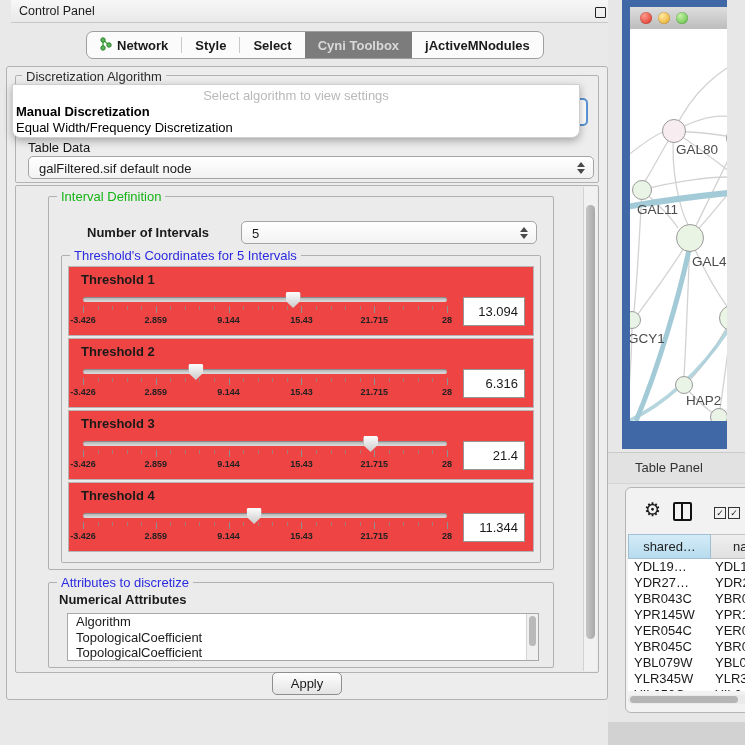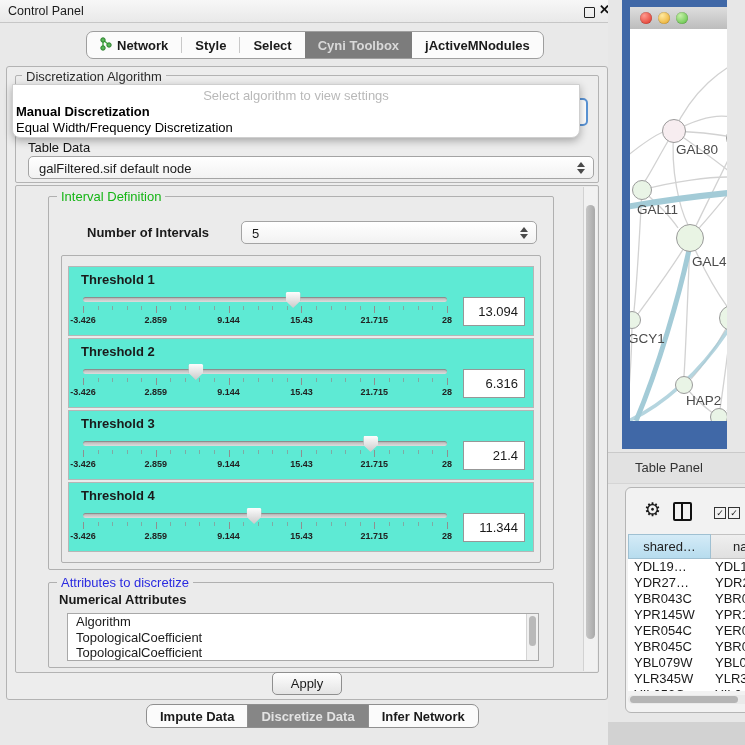--- a/index.html
+++ b/index.html
@@ -1,19 +1,19 @@
 <!DOCTYPE html>
 <html><head>
 <meta charset="utf-8">
 <style>
   html,body{margin:0;padding:0;background:#e9e9e9;}
   #app{position:relative;width:745px;height:745px;overflow:hidden;
        font-family:"Liberation Sans",sans-serif;color:#1a1a1a;background:#e9e9e9;}
   
-  #cp-titlebar{position:absolute;left:0;top:0;width:612px;height:22px;
+  #cp-titlebar{position:absolute;left:11px;top:0;width:612px;height:22px;
     background:linear-gradient(#f7f7f7,#e9e9e9);border-bottom:1px solid #c6c6c6;}
   #cp-title{position:absolute;left:8px;top:4px;font-size:12.5px;color:#1c1c1c;}
   #cp-float{position:absolute;left:584px;top:7px;width:9px;height:9px;border:1.5px solid #222;border-radius:1px;}
   #cp-close{position:absolute;left:599px;top:2px;font-size:13px;font-weight:900;color:#111;}
   
   #tabbar{position:absolute;left:86px;top:31px;height:26px;display:flex;align-items:stretch;
     background:#fbfbfb;border:1px solid #9e9e9e;border-radius:7px;overflow:hidden;}
   .tab{display:flex;align-items:center;gap:5px;padding:0 13px;font-size:13px;font-weight:600;color:#1a1a1a;}
   .tab.selected{background:#7c7c7c;color:#d9d9d9;}
   .tabsep{width:1px;background:#c9c9c9;margin:5px 0;}
@@ -47,21 +47,21 @@
   .fieldset{position:absolute;border:1px solid #b0b0b0;border-radius:2px;}
   .legend{position:absolute;left:8px;top:-8px;background:#ebebeb;padding:0 4px;font-size:13px;white-space:nowrap;}
   .legend.green{color:#15b515;}
   .legend.blue{color:#2a2ae0;}
   #interval-fs{left:32px;top:10px;width:504px;height:372px;}
   #numrow{position:absolute;left:38px;top:24px;display:flex;align-items:center;gap:20px;}
   #num-label{font-size:13px;font-weight:bold;margin-right:12px;}
   #num-combo{position:relative;width:296px;height:23px;background:linear-gradient(#ffffff,#f2f2f2);
     border:1px solid #a4a4a4;border-radius:5px;font-size:13px;line-height:23px;padding-left:10px;box-sizing:border-box;}
   #thresh-fs{left:12px;top:58px;width:478px;height:306px;}
-  .threshold{position:relative;margin:0 6px 2px 6px;height:68px;background:#5eead4;border:1px solid #b6b6b6;}
+  .threshold{position:relative;margin:0 6px 2px 6px;height:68px;background:#ef4444;border:1px solid #b6b6b6;}
   .threshold:first-of-type{margin-top:10px;}
   .th-label{position:absolute;left:12px;top:5px;font-size:13px;font-weight:bold;}
   .th-row{position:absolute;left:14px;right:8px;top:24px;display:flex;align-items:center;}
   .slider{position:relative;flex:1;height:40px;margin-right:16px;}
   .track{position:absolute;left:0;right:0;top:6px;height:5px;border-radius:3px;
     background:linear-gradient(#b2b2b2,#dcdcdc);box-shadow:inset 0 1px 1px rgba(0,0,0,.25);}
   .thumb{position:absolute;top:1px;width:15px;height:16px;transform:translateX(-50%);
     background:linear-gradient(#fdfdfd,#cacaca);filter:drop-shadow(0 0 1px #777);
     clip-path:polygon(8% 0,92% 0,100% 10%,100% 55%,50% 100%,0 55%,0 10%);}
   .ticks{position:absolute;left:0;right:0;top:15px;height:7px;}
@@ -188,20 +188,21 @@
           <span id="num-label">Number of Intervals</span>
           <div id="num-combo">
             <span>5</span>
             <span class="spinner">
                 <span class="spin-up"></span>
                 <span class="spin-down"></span>
               </span>
           </div>
         </div>
         <div id="thresh-fs" class="fieldset">
+          <span class="legend blue">Threshold's Coordinates for 5 Intervals</span>
 
           <div class="threshold">
             <div class="th-label">Threshold 1</div>
             <div class="th-row">
               <div class="slider">
                 <div class="track"></div>
                 <div class="thumb" style="left: 57.7197%;"></div>
                 <div class="ticks">
                     <span class="tick major" style="left: 0%;"></span>
                     <span class="tick minor" style="left: 4%;"></span>
@@ -409,27 +410,20 @@
 
     <div id="apply-btn">Apply</div>
   </div>
 
   <div id="algo-popup">
     <div id="popup-placeholder">Select algorithm to view settings</div>
     <div id="popup-opt0" class="popup-option">Manual Discretization</div>
     <div id="popup-opt1" class="popup-option">Equal Width/Frequency Discretization</div>
   </div>
 
-  <div id="bottom-tabs">
-    <div class="btab">Impute Data</div>
-    <div class="btabsep"></div>
-    <div class="btab selected">Discretize Data</div>
-    <div class="btabsep"></div>
-    <div class="btab">Infer Network</div>
-  </div>
 
   <div id="right-region">
 
     <div id="net-window">
       <div id="mac-titlebar">
         <span class="light" id="light-red"></span>
         <span class="light" id="light-yellow"></span>
         <span class="light" id="light-green"></span>
       </div>
       <div id="net-canvas">

